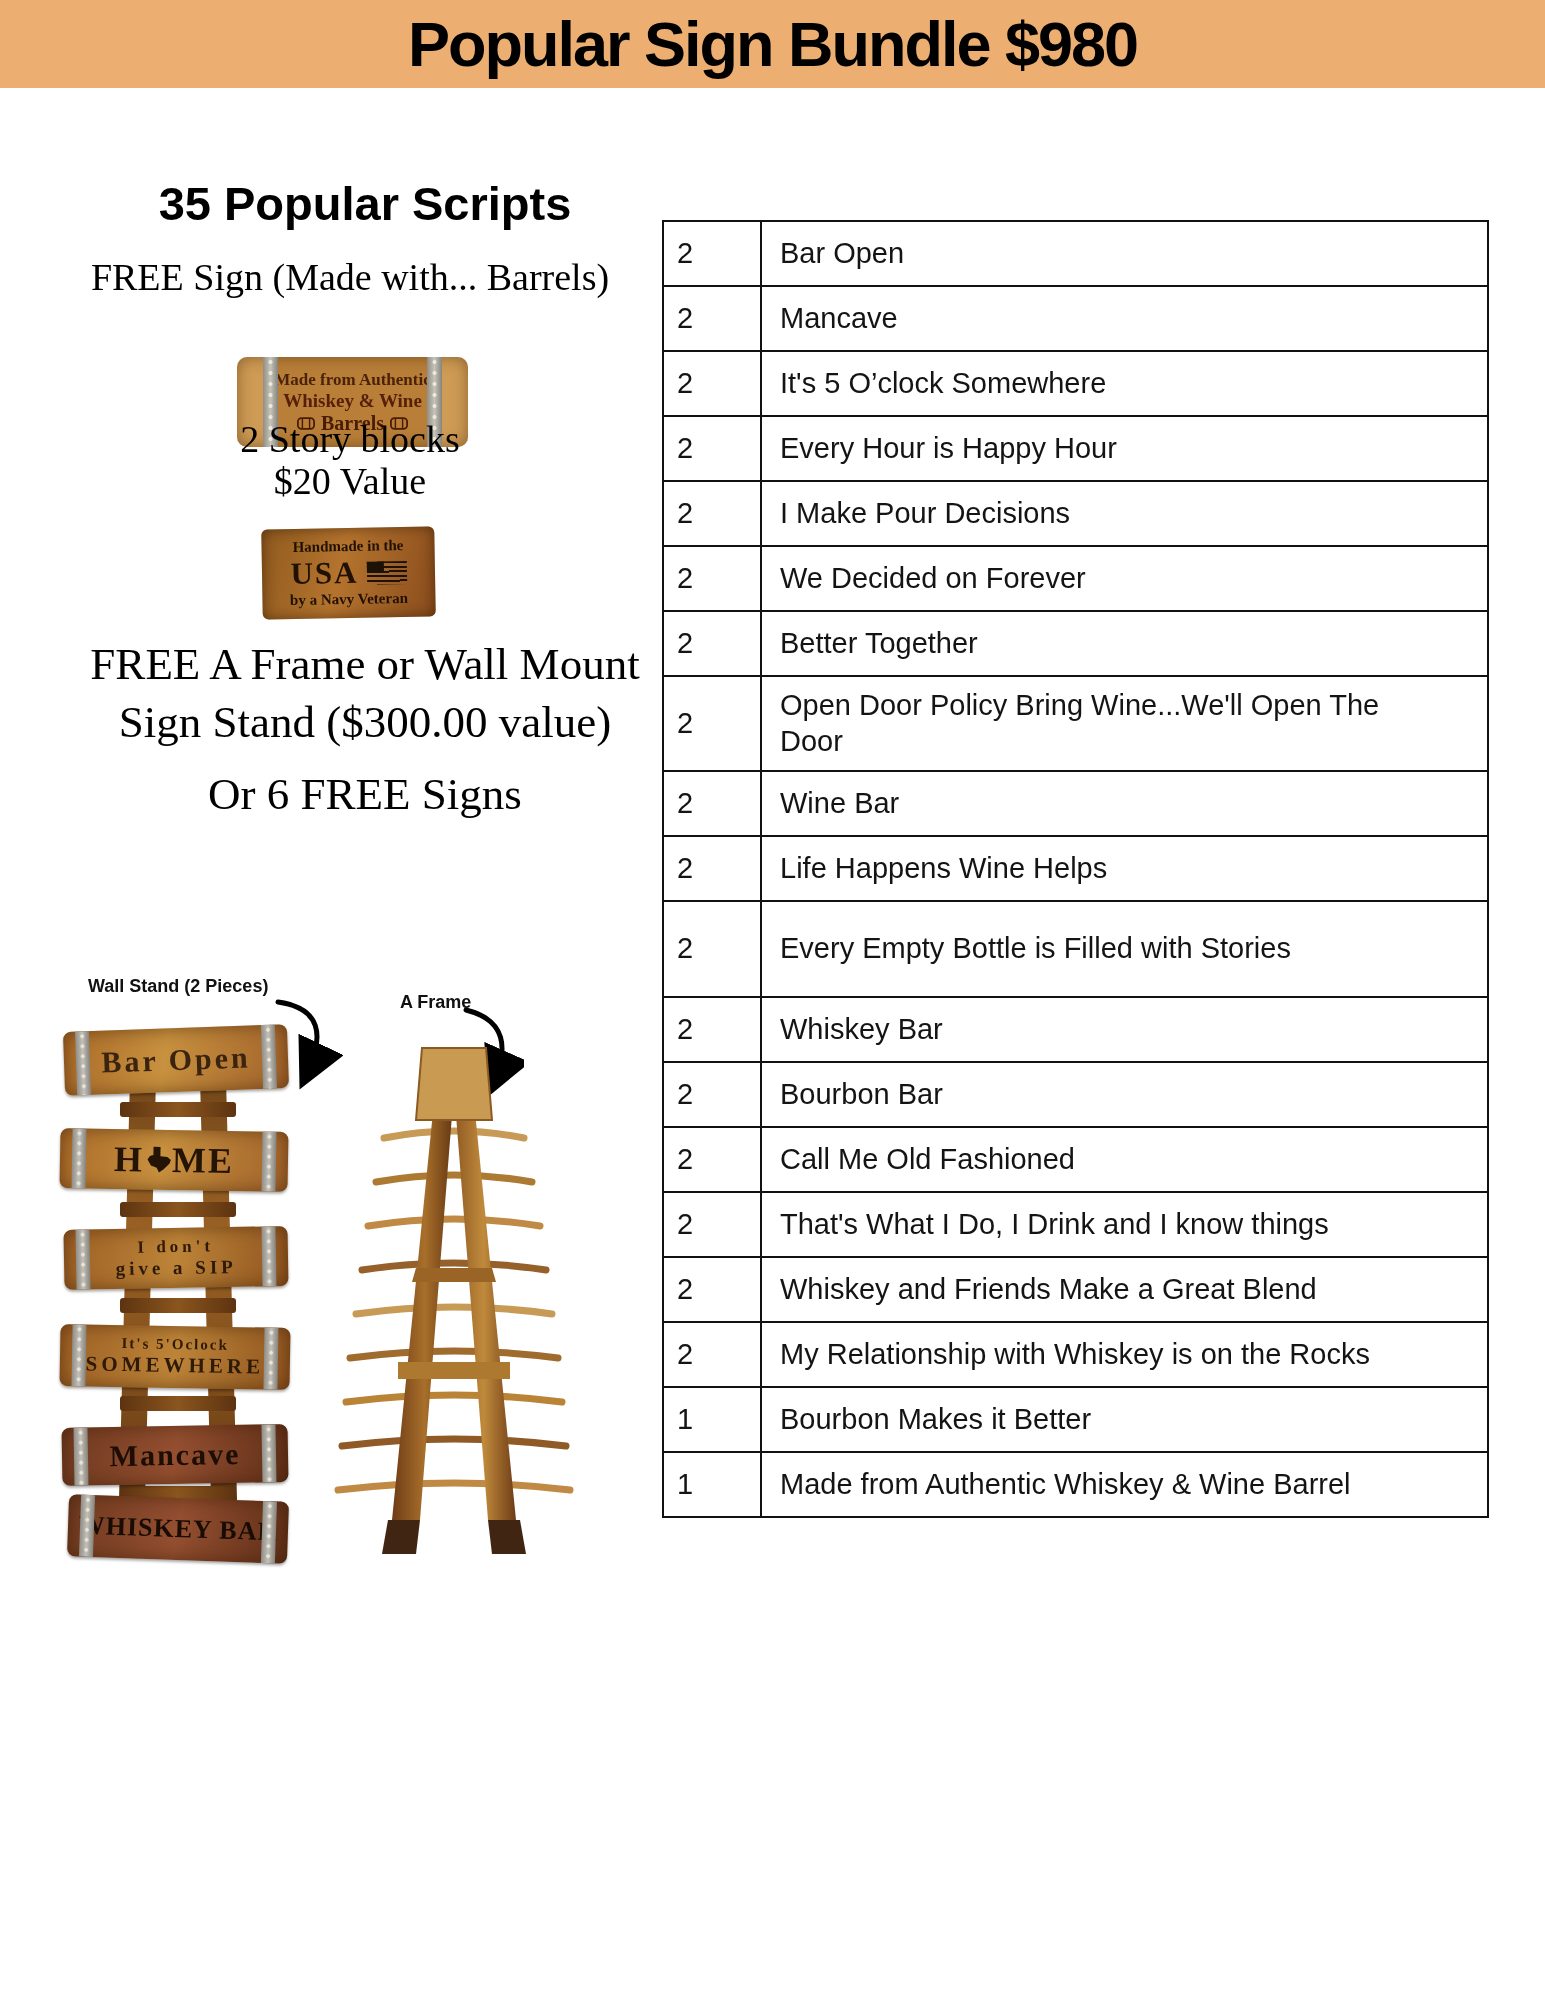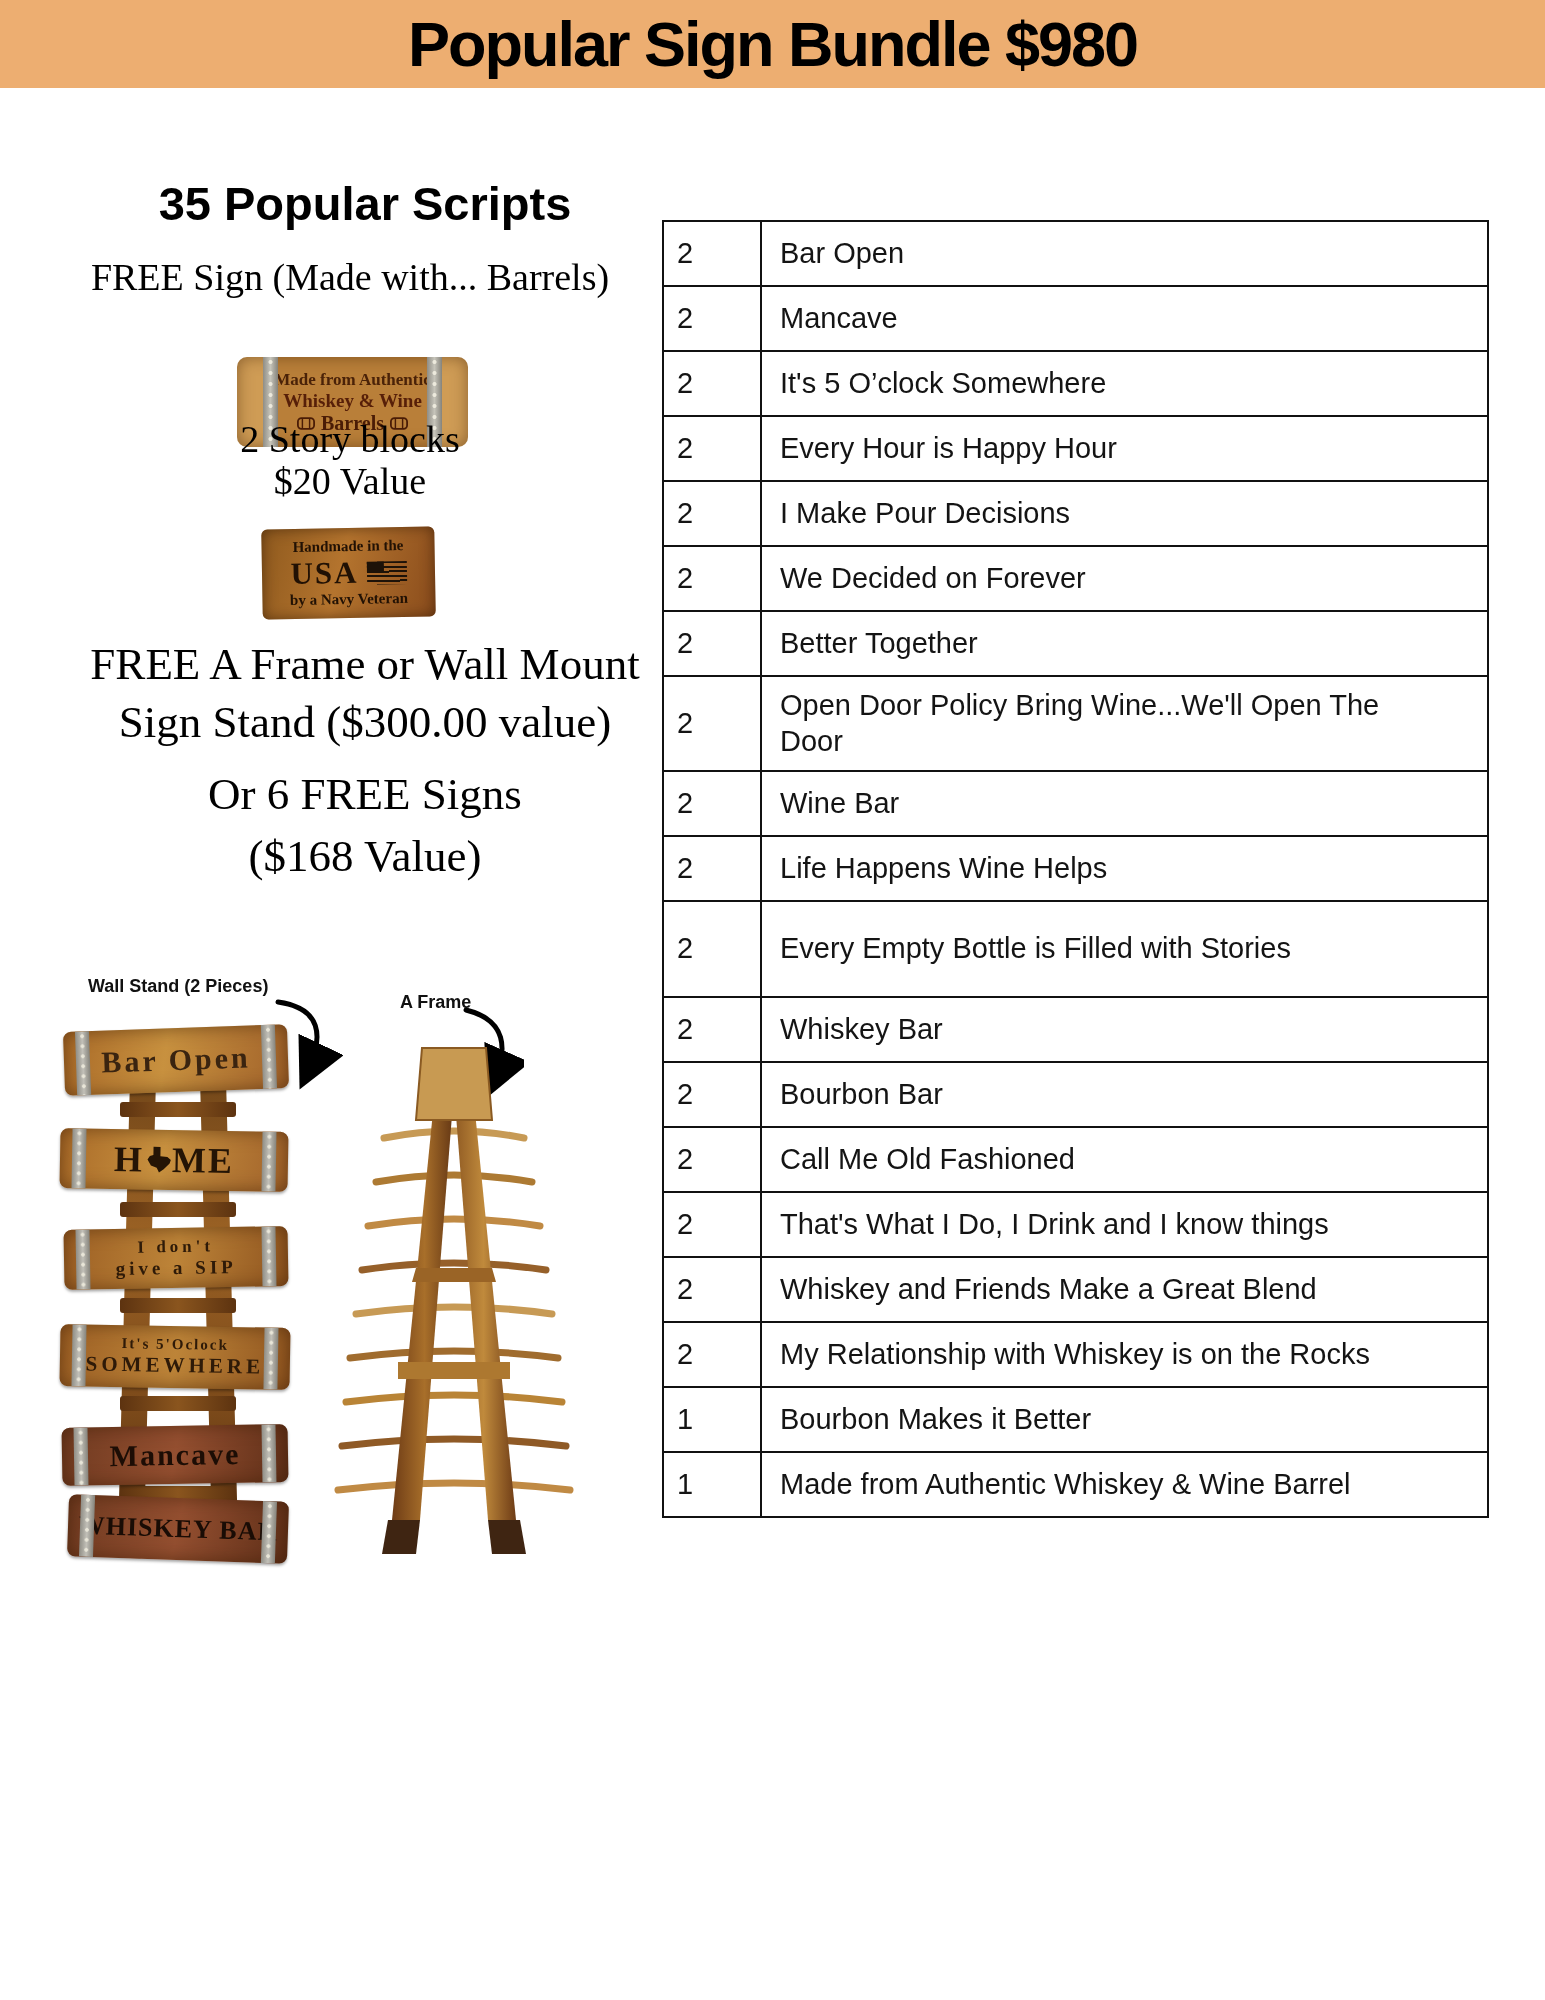--- a/index.html
+++ b/index.html
@@ -141,21 +141,20 @@
       <span class="usa">USA</span>
       <span class="flag"></span>
     </span>
     <span class="p3">by a Navy Veteran</span>
   </div>
 
   <div class="abs center serif promo-lg" style="left:40px; top:636px; width:650px;">FREE A Frame or Wall Mount</div>
   <div class="abs center serif promo-lg" style="left:40px; top:694px; width:650px;">Sign Stand ($300.00 value)</div>
 
   <div class="abs center serif promo-lg" style="left:40px; top:766px; width:650px;">Or 6 FREE Signs</div>
-  <div class="abs center serif promo-lg" style="left:40px; top:828px; width:650px;">($168 Value)</div>
 
   <div class="abs stand-label" style="left:88px; top:976px;">Wall Stand  (2 Pieces)</div>
   <div class="abs stand-label" style="left:400px; top:992px;">A Frame</div>
 
   <svg class="abs arrows" viewBox="0 0 262 110">
     <defs>
       <marker id="ah" markerWidth="10" markerHeight="10" refX="7" refY="5" orient="auto">
         <path d="M0,0 L10,5 L0,10 z" fill="#000"></path>
       </marker>
     </defs>

